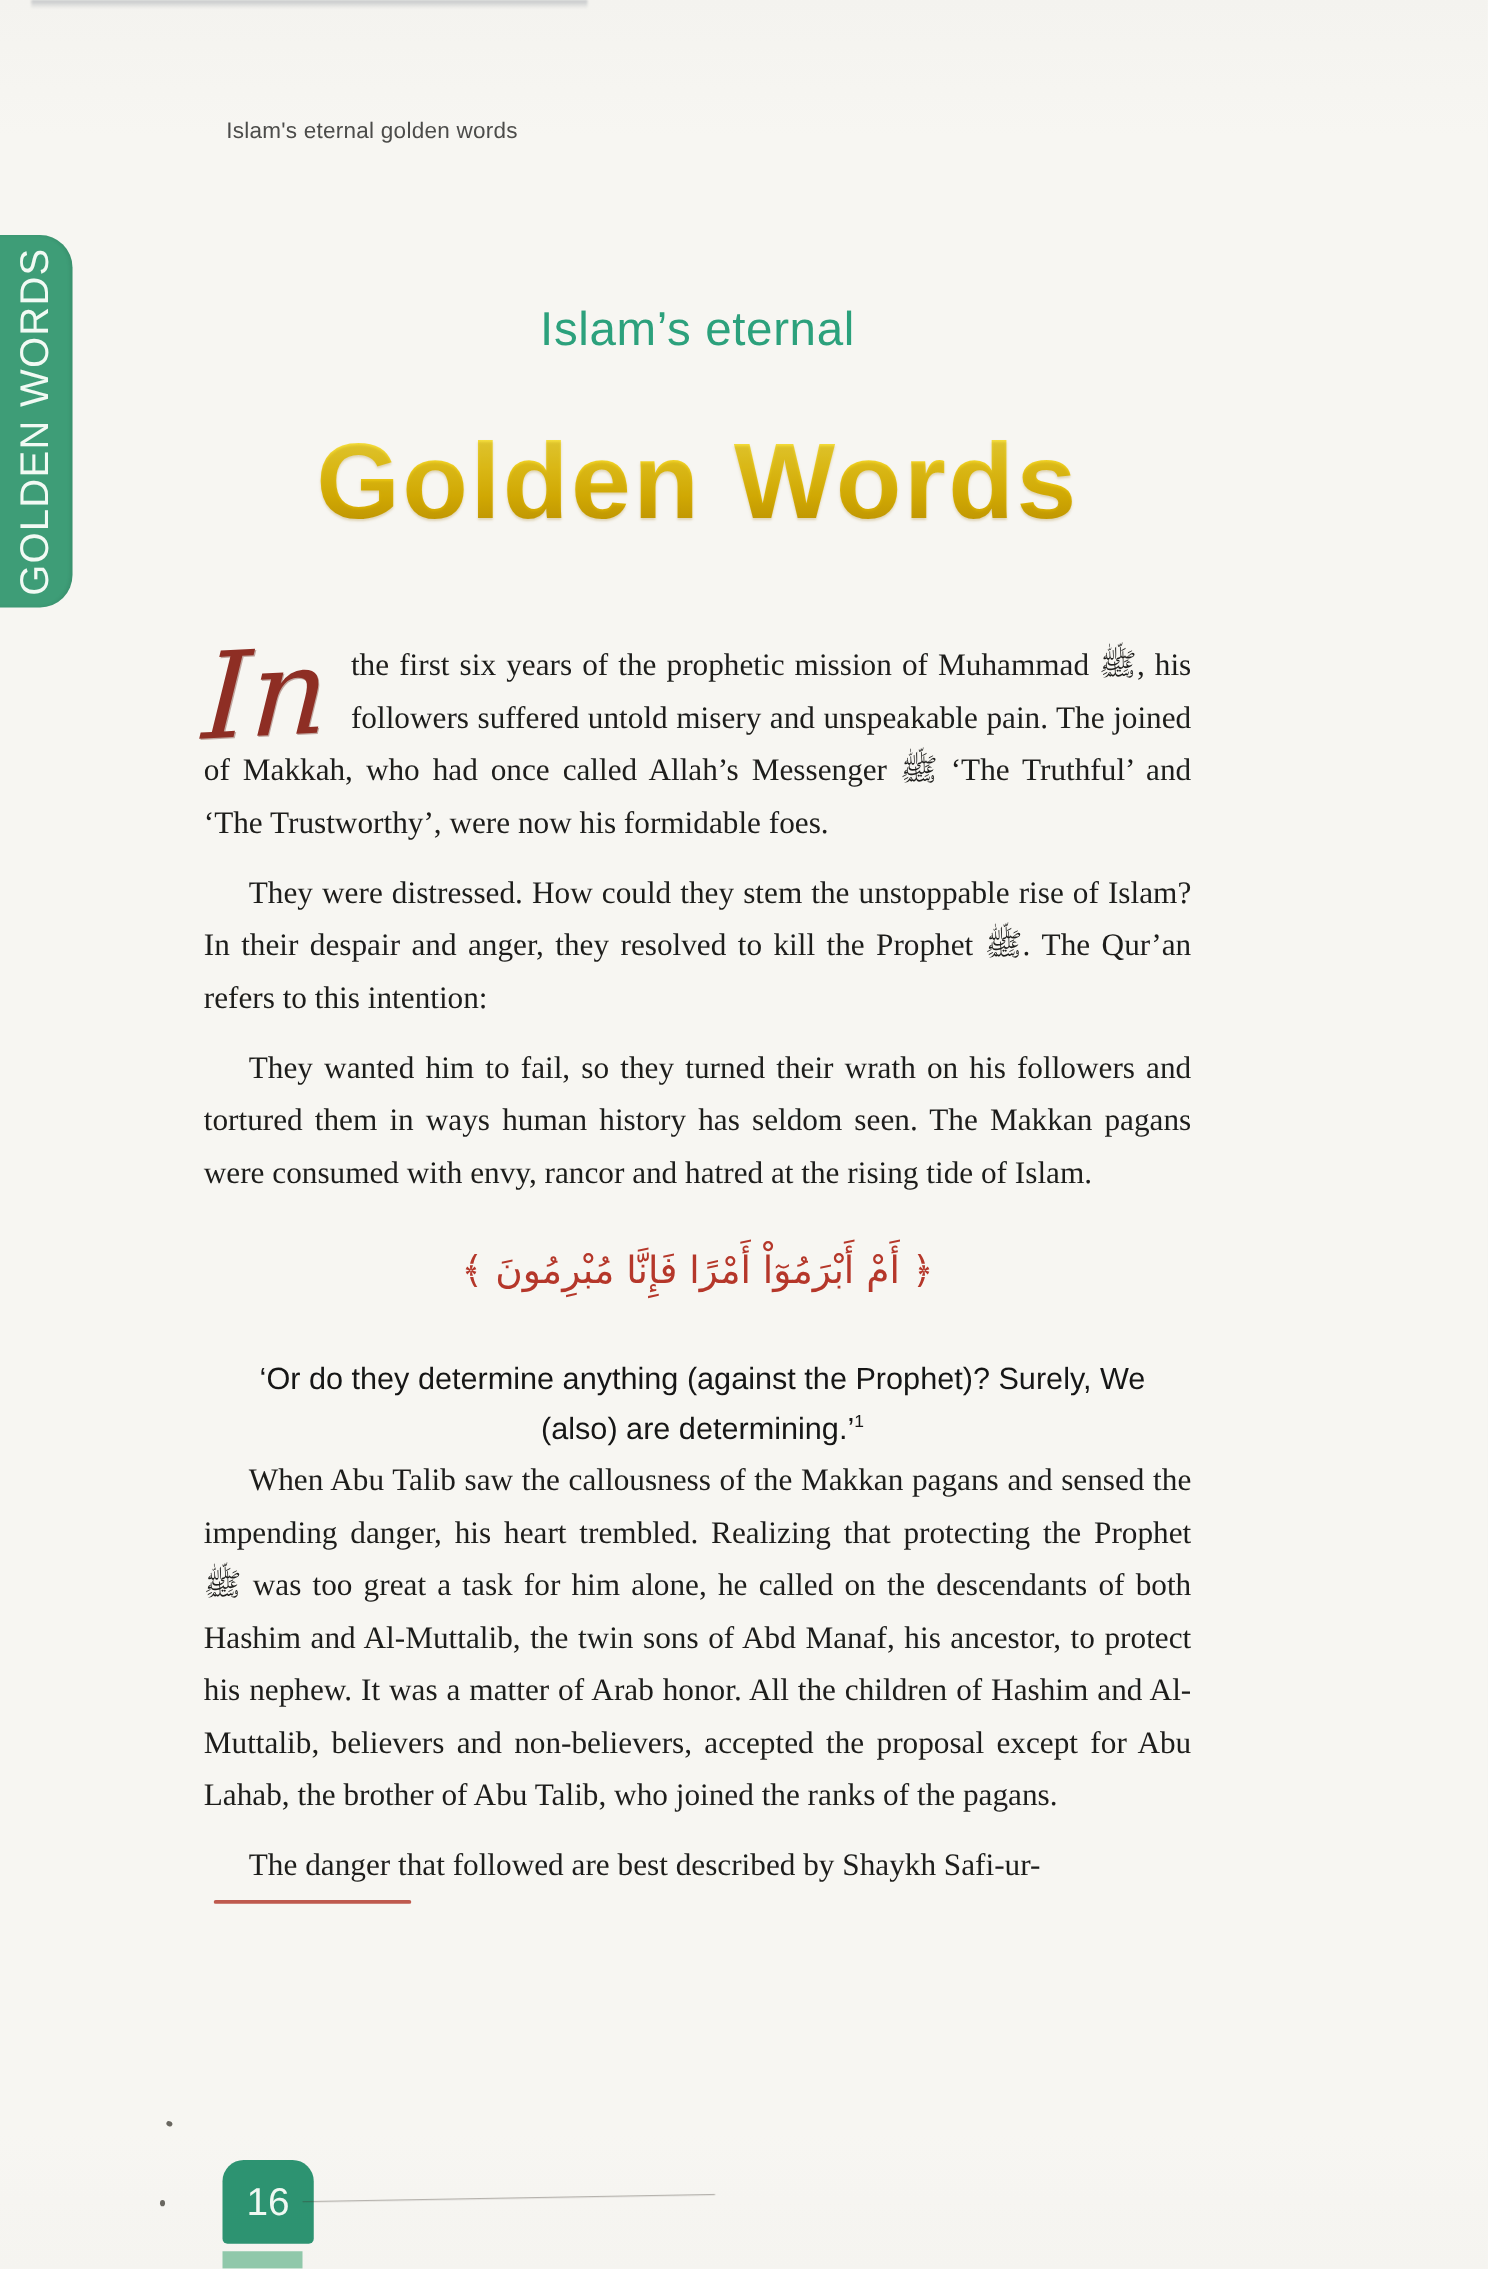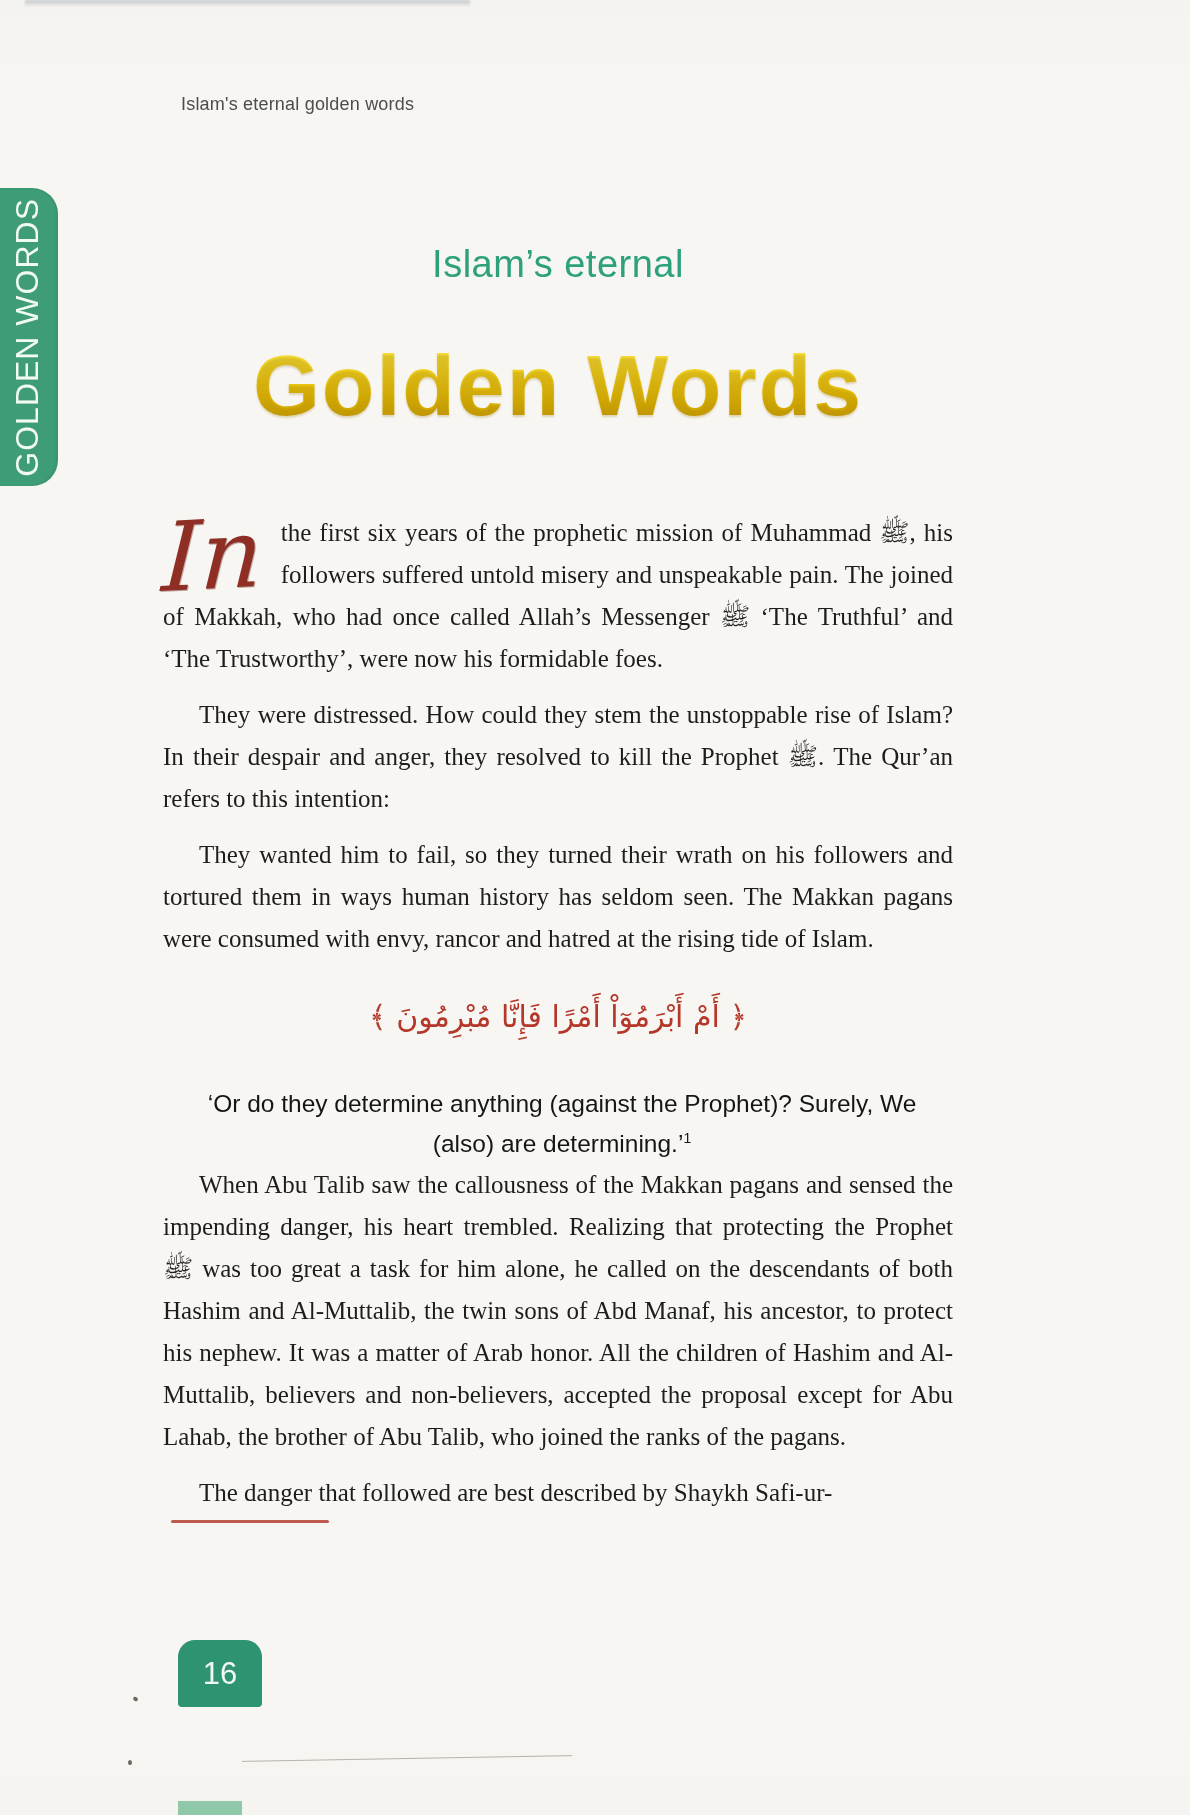--- a/index.html
+++ b/index.html
@@ -142,22 +142,22 @@
   .footnote {
     margin-top: 6px;
     font-size: 23px;
     line-height: 34px;
     text-align: left;
   }
   .footnote .fn-num { display: inline-block; margin-left: 12px; }
   .footnote .fn-text { display: inline-block; margin-left: 28px; }
   .page-number-box {
     position: absolute;
-    left: 178px; top: 1640px;
-    width: 84px; height: 67px;
+    left: 178px; top: 1728px;
+    width: 73px; height: 67px;
     background: #2d9371;
     border-radius: 17px 17px 4px 4px;
     display: flex;
     align-items: center;
     justify-content: center;
   }
   .page-number {
     font-family: "Liberation Sans", sans-serif;
     font-size: 31px;
     color: #f0f8f2;

